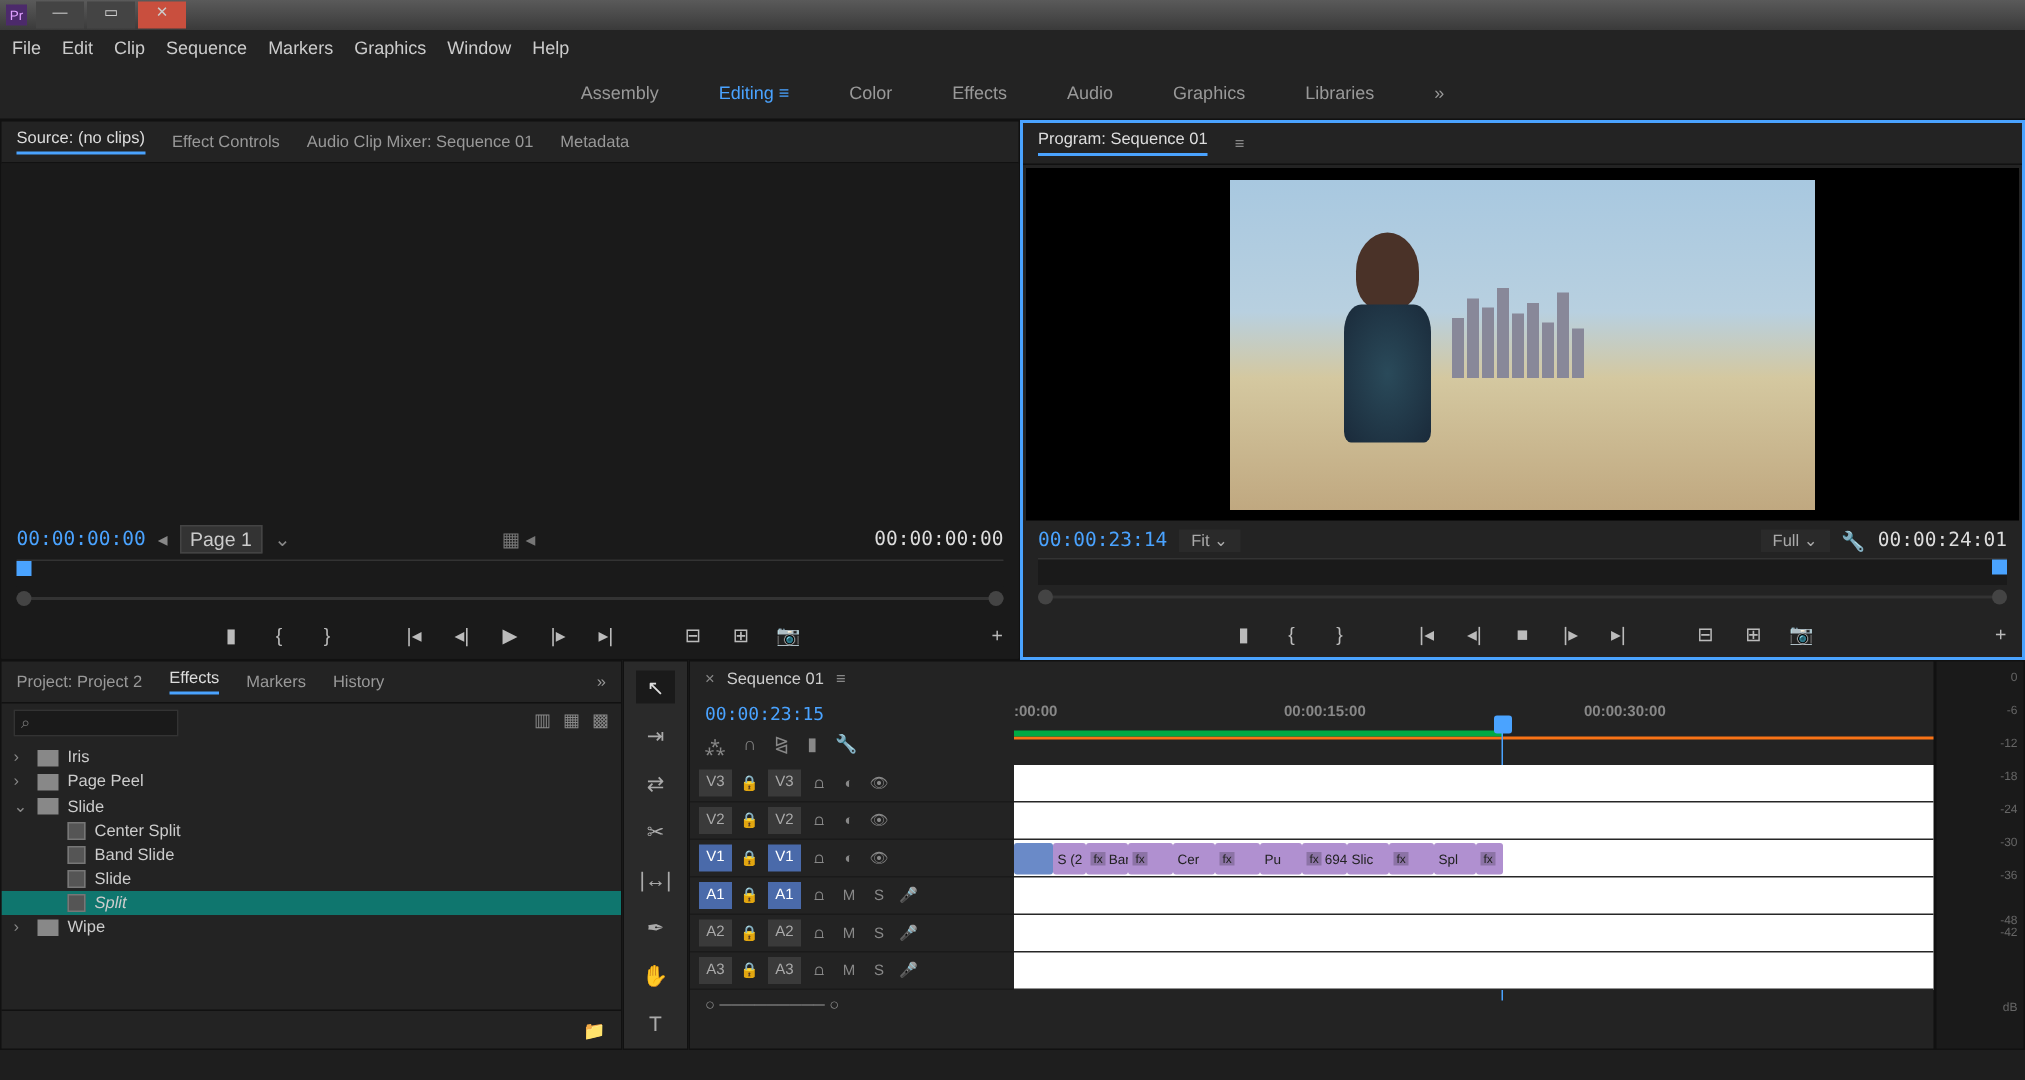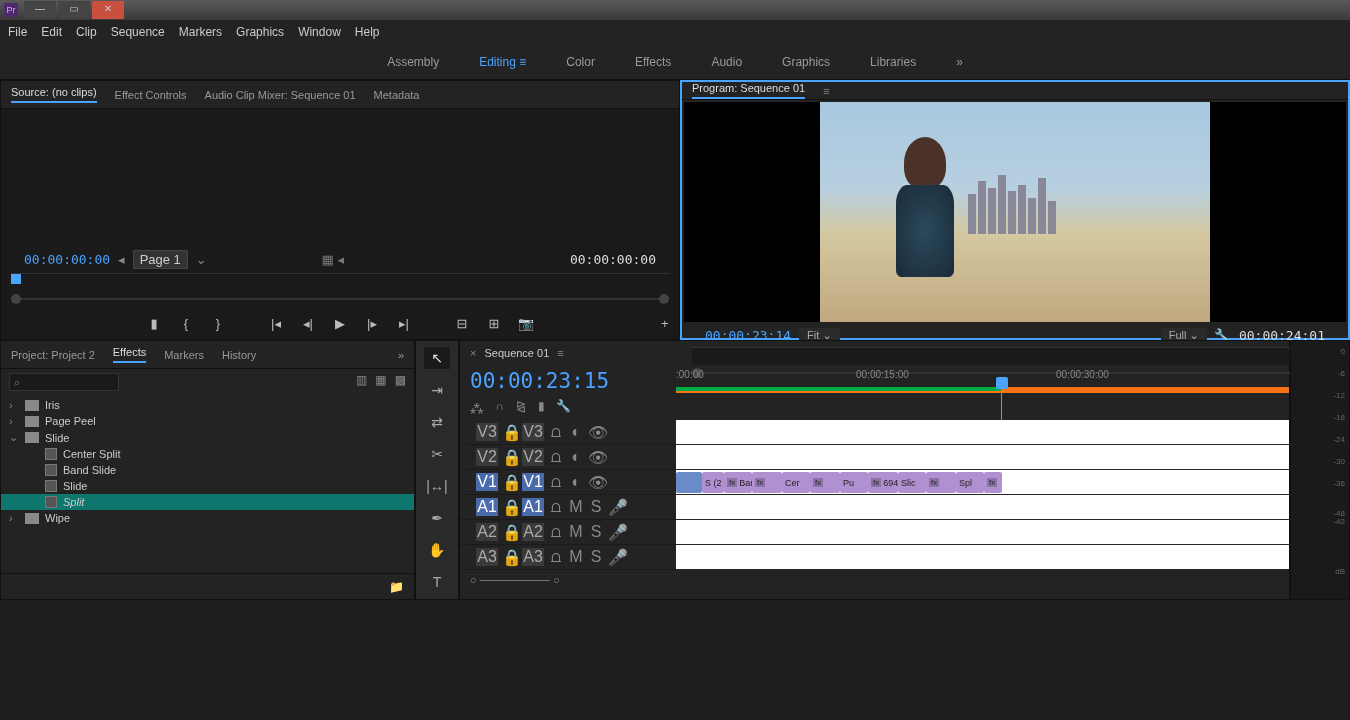--- a/index.html
+++ b/index.html
@@ -9,28 +9,28 @@
 .titlebar .title { font-size: 11px; color: #ddd; flex: 1; }
 .titlebar .winbtns { display: flex; gap: 2px; }
 .titlebar .winbtn { width: 32px; height: 18px; background: #444; text-align: center; font-size: 10px; line-height: 16px; cursor: pointer; }
 .titlebar .winbtn.cl { background: #c94f3e; }
 .menubar { background: #232323; height: 24px; display: flex; align-items: center; padding: 0 8px; gap: 14px; font-size: 12px; color: #ccc; }
 .menubar span { cursor: pointer; }
 .workspace { background: #232323; height: 36px; display: flex; align-items: center; justify-content: center; gap: 40px; font-size: 12px; color: #999; border-bottom: 1px solid #111; }
 .workspace .ws { cursor: pointer; }
 .workspace .ws.active { color: #4aa3ff; }
 .workspace .ws.active::after { content:" ≡"; color:#4aa3ff; }
-.middle { display: flex; height: 260px; }
+.middle { display: flex; height: 360px; }
 .panel { background: #232323; border: 1px solid #111; display: flex; flex-direction: column; }
 .panel-tabs { height: 28px; display: flex; align-items: center; gap: 18px; padding: 0 10px; font-size: 11px; color: #999; border-bottom: 1px solid #111; }
 .panel-tabs .tab { cursor: pointer; }
 .panel-tabs .tab.active { color: #ddd; border-bottom: 2px solid #4aa3ff; padding-bottom: 3px; }
 .source-body { flex: 1; display: flex; flex-direction: column; background:#1a1a1a; }
 .source-empty { flex: 1; }
-.time-row { display: flex; align-items: center; padding: 4px 23px; font-size: 13px; gap: 8px; }
+.time-row { display: flex; align-items: center; padding: 4px 10px; font-size: 13px; gap: 8px; }
 .tc-blue { color: #4aa3ff; font-family: monospace; }
 .tc-white { color: #ddd; font-family: monospace; }
 .page-sel { background:#333; padding:1px 6px; border:1px solid #444; }
 .ruler { height: 18px; background:#1a1a1a; position:relative; margin:0 10px; border-top:1px solid #333; }
 .ruler .playhead { position:absolute; top:0; width:10px; height:10px; background:#4aa3ff; }
 .scrollstrip { height:12px; margin:2px 10px; position:relative; }
 .scrollstrip::before { content:""; position:absolute; left:0; right:0; top:5px; height:2px; background:#333; }
 .scrollstrip .dot { position:absolute; width:10px; height:10px; border-radius:50%; background:#444; top:1px; }
 .ctrl-row { height: 32px; display: flex; align-items: center; justify-content: center; gap: 14px; font-size: 13px; color: #bbb; }
 .ctrl-row .btn { cursor: pointer; width:18px; text-align:center; }
@@ -59,31 +59,31 @@
 .fx-foot { height:26px; border-top:1px solid #111; display:flex; align-items:center; justify-content:flex-end; padding:0 10px; gap:10px; color:#888; }
 .timeline-panel { flex:1; display:flex; }
 .tl-tools { width:44px; background:#2a2a2a; display:flex; flex-direction:column; align-items:center; padding:6px 0; gap:10px; border:1px solid #111; }
 .tl-tools .tool { width:26px; height:22px; display:flex; align-items:center; justify-content:center; cursor:pointer; color:#aaa; font-size:14px; }
 .tl-tools .tool.active { background:#1a1a1a; color:#ddd; }
 .tl-main { flex:1; background:#232323; border:1px solid #111; display:flex; flex-direction:column; }
 .tl-tabs { height:24px; display:flex; align-items:center; padding:0 10px; font-size:11px; color:#999; gap:8px; }
 .tl-tabs .x { color:#888; cursor:pointer; }
 .tl-header { display:flex; }
 .tl-headL { width:216px; padding:4px 10px; }
-.tl-headL .tc { color:#4aa3ff; font-size:21px; font-family:monospace; }
+.tl-headL .tc { color:#4aa3ff; font-size:12px; font-family:monospace; }
 .tl-headL .iconrow { display:flex; gap:12px; margin-top:6px; color:#888; font-size:12px; }
 .tl-headR { flex:1; position:relative; }
-.tl-ruler { height:28px; position:relative; border-bottom:6px solid #f97316; }
+.tl-ruler { height:28px; position:relative; border-bottom:2px solid #f97316;font-weight:bold; }
 .tl-ruler .tlabel { position:absolute; top:4px; font-size:10px; color:#888; }
 .tl-ruler .playhead { position:absolute; top:12px; width:12px; height:12px; background:#4aa3ff; border-radius:2px; }
 .tl-ruler .playline { position:absolute; top:22px; width:1px; height:180px; background:#4aa3ff; }
 .tl-greenbar { position:absolute; left:0; top:22px; height:4px; background:#0a4; }
 .tl-tracks { display:flex; }
 .tl-trackheads { width:216px; }
-.trk { height:25px; display:flex; align-items:center; gap:4px; padding:0 16px; border-bottom:1px solid #1a1a1a; font-size:16px; }
+.trk { height:25px; display:flex; align-items:center; gap:4px; padding:0 6px; border-bottom:1px solid #1a1a1a; font-size:10px; }
 .trk .tag { width:22px; height:18px; background:#3a3a3a; text-align:center; line-height:18px; color:#aaa; }
 .trk .tag.on { background:#4a6aaa; color:#fff; }
 .trk .ic { width:16px; color:#888; text-align:center; cursor:pointer; }
 .tl-trackbody { flex:1; position:relative; background:#ffffff; }
 .tl-row { height:25px; border-bottom:1px solid #262626; position:relative; }
 .clip { position:absolute; top:2px; height:21px; border-radius:2px; font-size:9px; padding:1px 3px; overflow:hidden; white-space:nowrap; color:#222; display:flex; align-items:center; gap:2px;}
 .clip .fx{font-size:8px;background:rgba(0,0,0,.2);padding:0 2px;}
 .clip.blue { background:#6a8ac8; }
 .clip.purple { background:#b090d0; }
 .tl-foot { height:20px; display:flex; align-items:center; padding:0 10px; color:#888; font-size:11px; }

